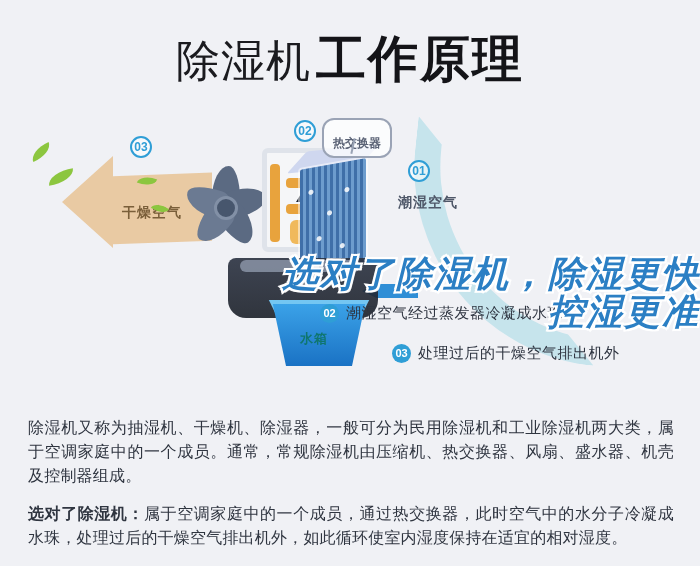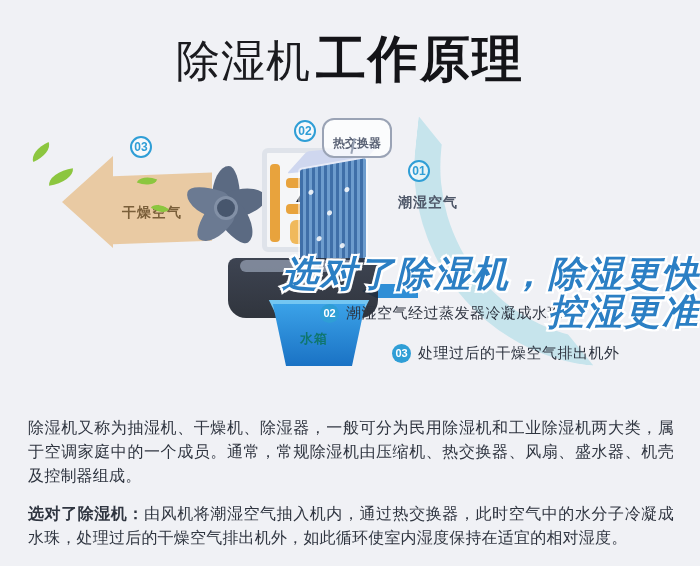--- a/index.html
+++ b/index.html
@@ -429,14 +429,14 @@
   </div>
 </div>
 
 <div class="overlay">
   <span class="ov-line">选对了除湿机，除湿更快</span>
   <span class="ov-line">控湿更准</span>
 </div>
 
 <div class="body-copy">
   <p class="para p1">除湿机又称为抽湿机、干燥机、除湿器，一般可分为民用除湿机和工业除湿机两大类，属于空调家庭中的一个成员。通常，常规除湿机由压缩机、热交换器、风扇、盛水器、机壳及控制器组成。</p>
-  <p class="para p2"><span class="lead">选对了除湿机：</span><span>由风机将潮湿空气抽入机内，通过热交换器，此时空气中的水分子冷凝成水珠，处理过后的干燥空气排出机外，如此循环使室内湿度保持在适宜的相对湿度。</span></p>
+  <p class="para p2"><span class="lead">选对了除湿机：</span><span>属于空调家庭中的一个成员，通过热交换器，此时空气中的水分子冷凝成水珠，处理过后的干燥空气排出机外，如此循环使室内湿度保持在适宜的相对湿度。</span></p>
 </div>
 
 </body></html>

